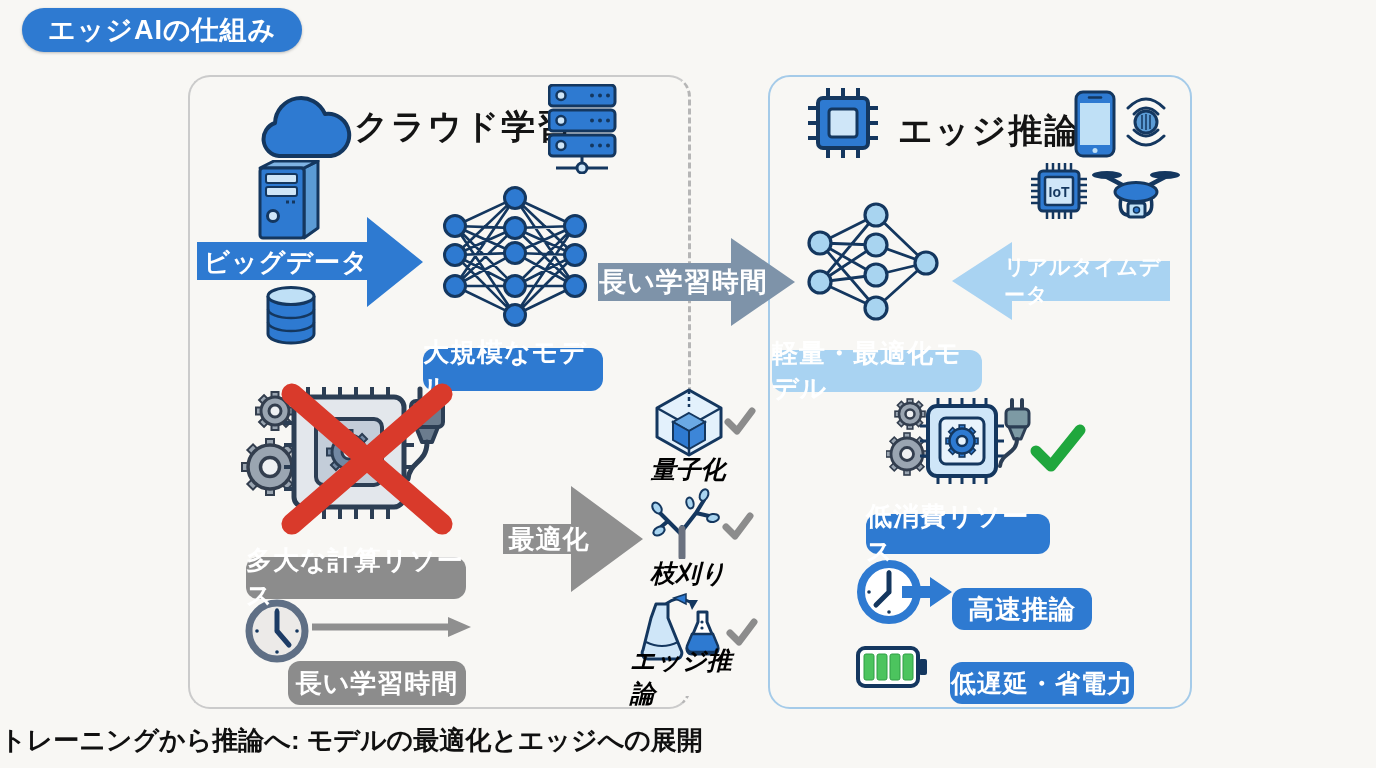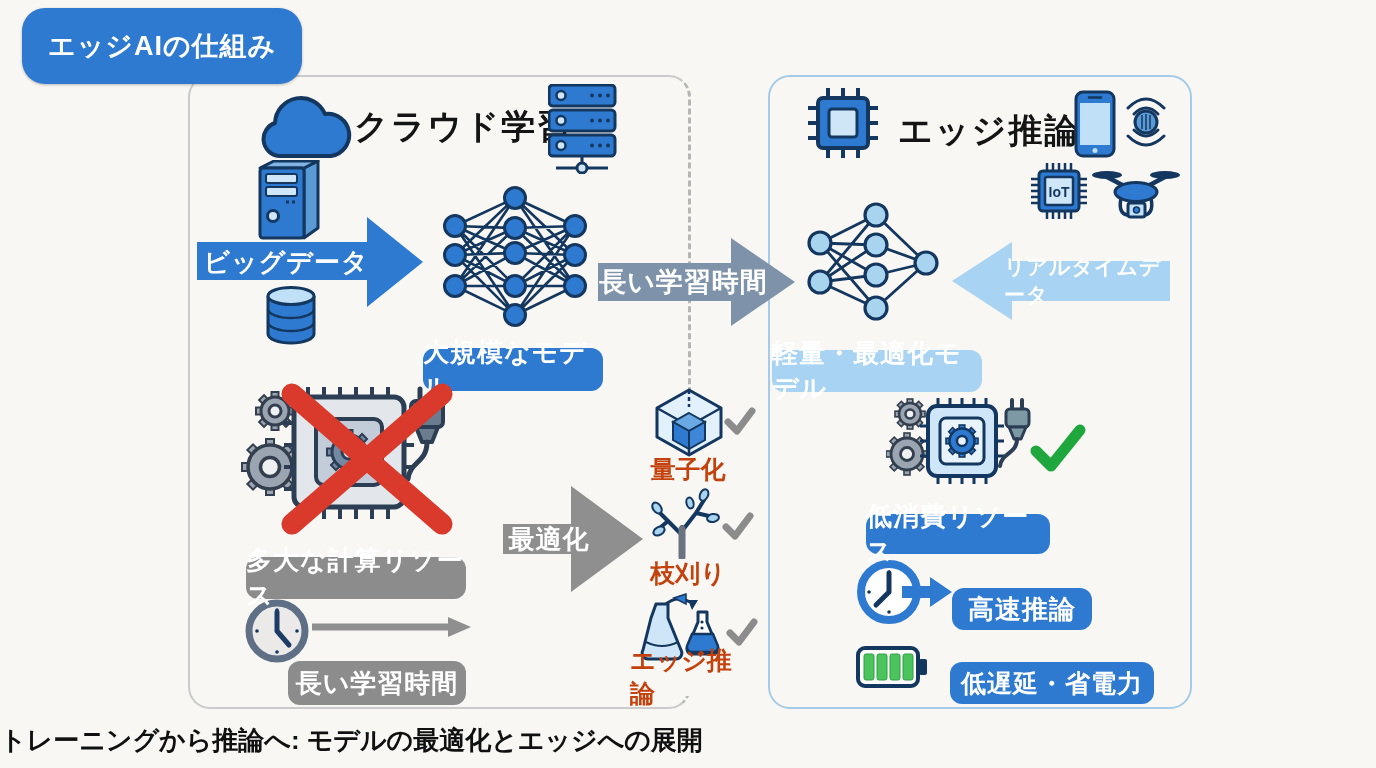--- a/index.html
+++ b/index.html
@@ -4,34 +4,34 @@
 <style>
   html,body{margin:0;padding:0;}
   body{font-family:"Liberation Sans","DejaVu Sans",sans-serif;background:#f8f7f4;}
   #canvas{position:relative;width:1376px;height:768px;background:#f8f7f4;overflow:hidden;}
   .abs{position:absolute;}
   .panel{position:absolute;border-radius:22px;}
   #cloud-panel{left:188px;top:75px;width:498px;height:630px;
     border:2.5px solid #cbcbcb;border-right:3px dashed #b6b6b6;}
   #edge-panel{left:768px;top:75px;width:420px;height:630px;border:2.5px solid #a5cbe9;}
   #dash-patch{left:664px;top:400px;width:30px;height:296px;background:#f8f7f4;z-index:2;}
-  .badge{position:absolute;left:22px;top:8px;height:44px;padding:16px 26px;background:#2e7ad1;
+  .badge{position:absolute;left:22px;top:8px;height:44px;padding:0 26px;background:#2e7ad1;
     border-radius:23px;display:flex;align-items:center;color:#fff;font-size:27px;font-weight:800;
     letter-spacing:1px;box-shadow:0 1px 3px rgba(0,0,0,.25);z-index:5;}
   .section-title{position:absolute;font-weight:900;color:#141414;letter-spacing:2px;font-size:34px;z-index:3;}
   .pill{position:absolute;display:flex;align-items:center;justify-content:center;color:#fff;
     font-weight:800;border-radius:12px;letter-spacing:1px;z-index:4;margin-top:18px;}
   .pill-blue{background:#2e7ad1;}
   .pill-lightblue{background:#a9d3f2;}
   .pill-gray{background:#8c8c8c;}
   .arrow{position:absolute;z-index:5;}
   .arrow-label{position:absolute;inset:0;display:flex;align-items:center;justify-content:center;
     color:#fff;font-weight:800;letter-spacing:1px;}
   .black-label{position:absolute;display:flex;align-items:center;justify-content:center;
-    color:#c2410c;font-weight:800;z-index:4;}
+    color:#000000;font-weight:800;z-index:4;font-style:italic;}
   .icon{position:absolute;z-index:3;}
   .caption{position:absolute;left:0;right:0;top:723px;text-align:left;font-size:26px;
     font-weight:800;color:#101010;z-index:5;}
   svg{display:block;}
 </style>
 </head>
 <body>
 
 <div id="canvas">
 
@@ -392,17 +392,17 @@
     <rect x="2" y="3" width="60" height="38" rx="7" fill="#ffffff" stroke="#14375f" stroke-width="4"></rect>
     <rect x="63" y="14" width="8" height="16" rx="2" fill="#14375f"></rect>
     <g fill="#4cc45e" stroke="#2f9e44" stroke-width="1">
       <rect x="8" y="9" width="10" height="26" rx="2"></rect>
       <rect x="21" y="9" width="10" height="26" rx="2"></rect>
       <rect x="34" y="9" width="10" height="26" rx="2"></rect>
       <rect x="47" y="9" width="10" height="26" rx="2"></rect>
     </g>
   </svg>
 
-  <div class="pill pill-blue" style="left:950px;top:644px;width:204px;height:42px;font-size:25px">低遅延・省電力</div>
+  <div class="pill pill-blue" style="left:950px;top:644px;width:184px;height:42px;font-size:25px">低遅延・省電力</div>
 
   <div class="caption">トレーニングから推論へ: モデルの最適化とエッジへの展開</div>
 
 </div>
 
 </body></html>

